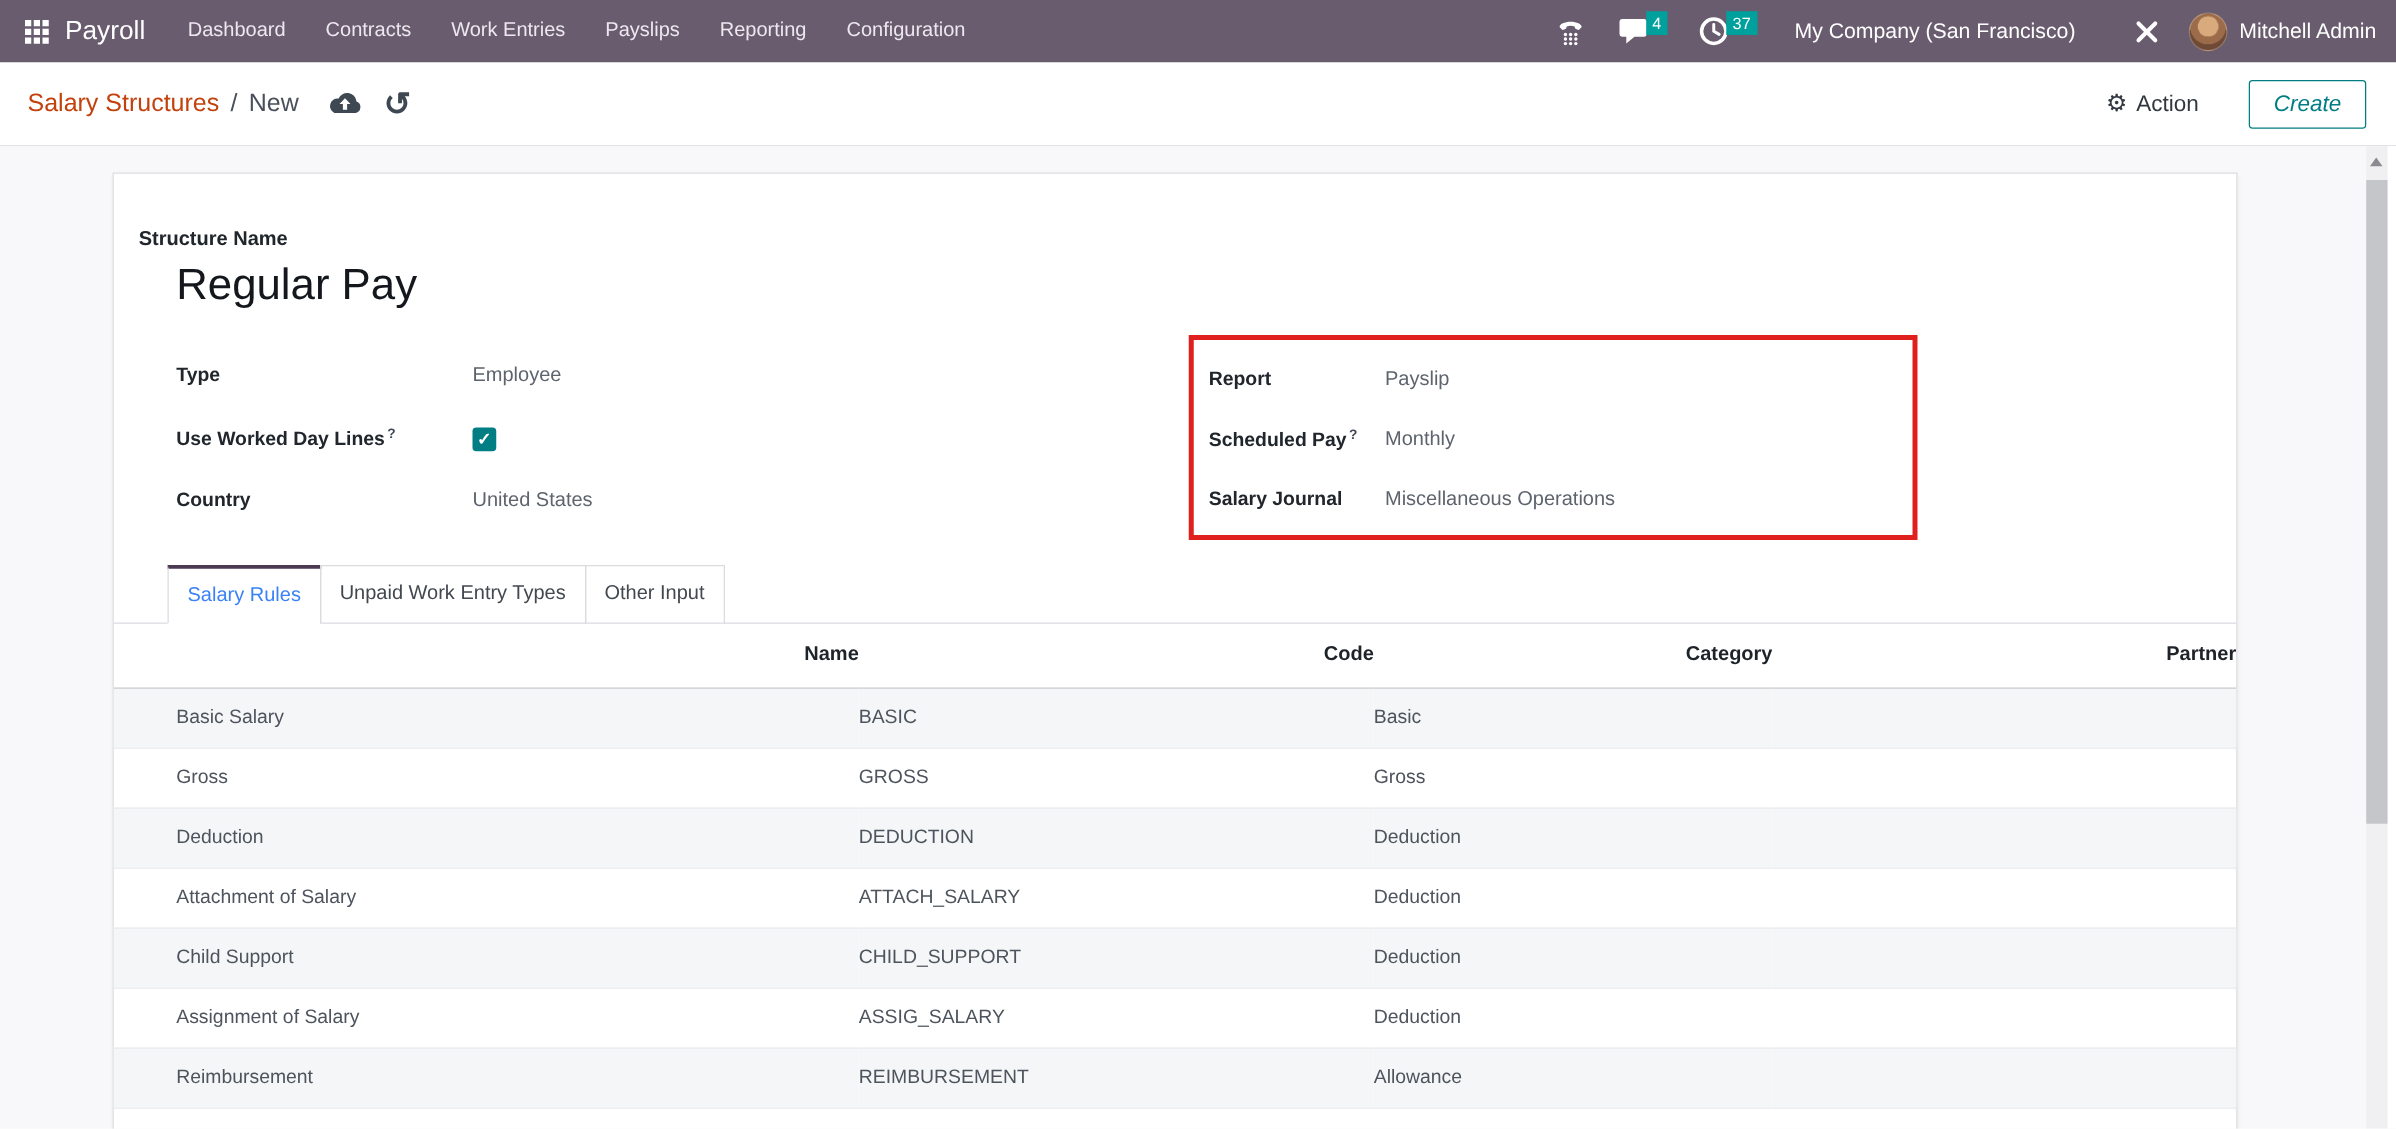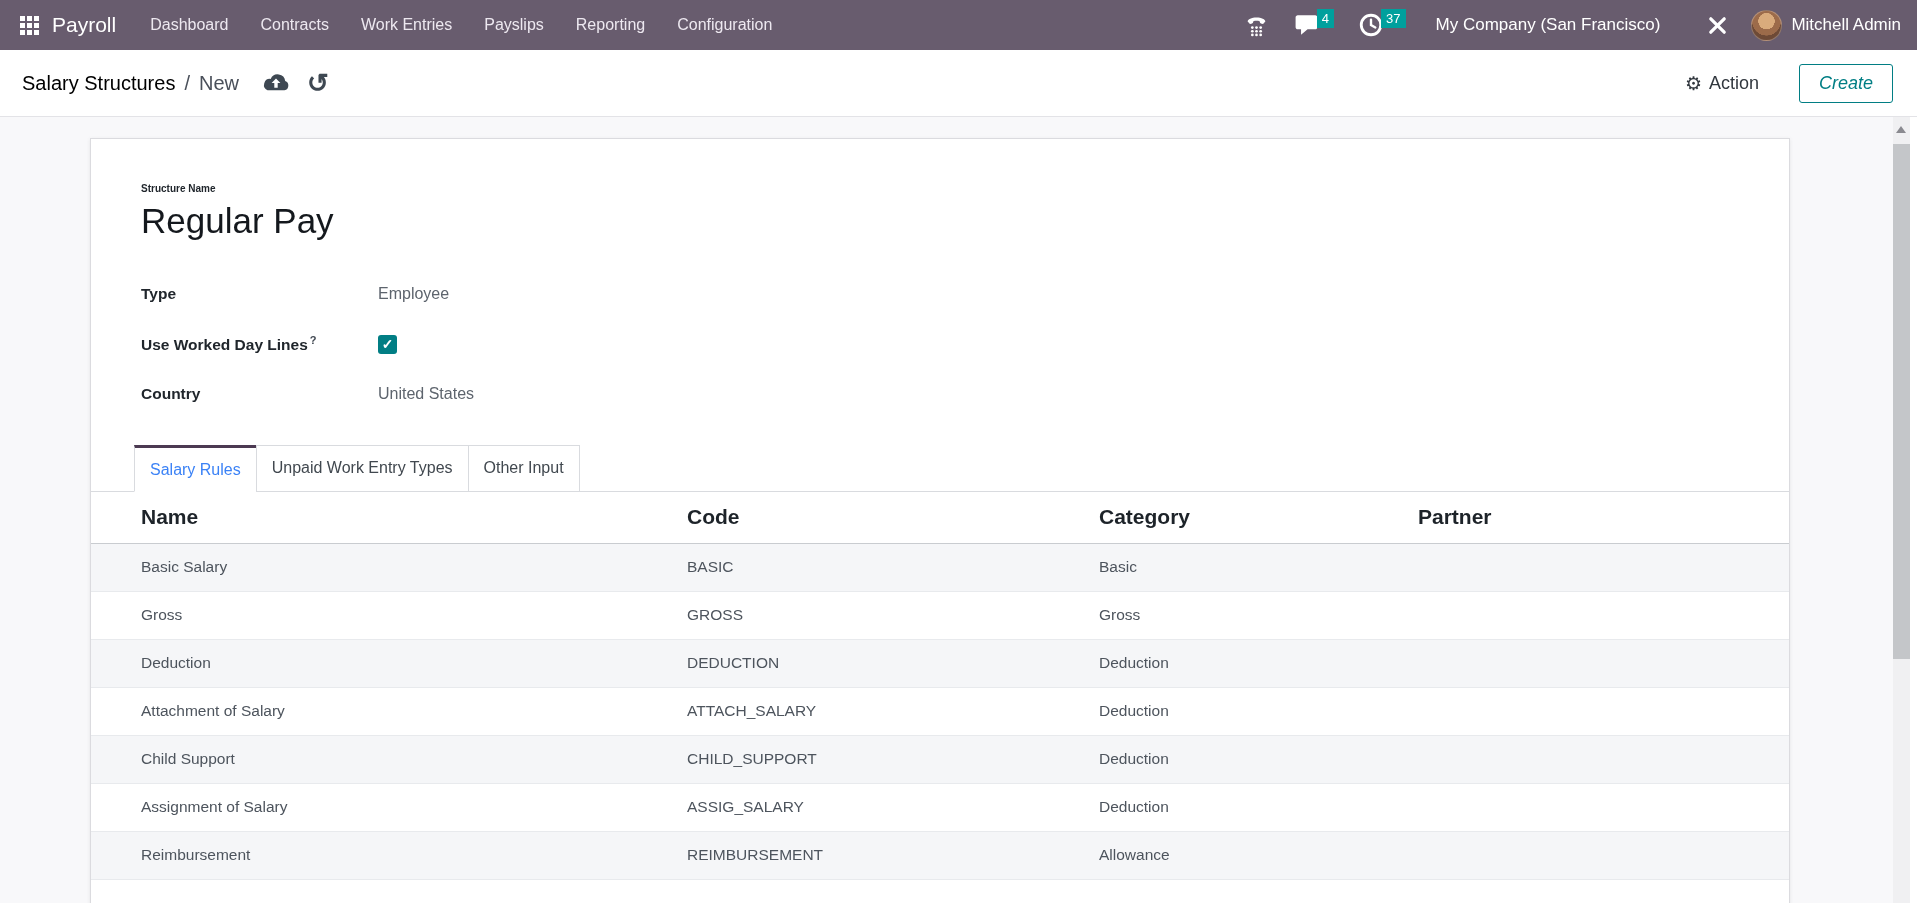--- a/index.html
+++ b/index.html
@@ -18,36 +18,36 @@
   .icon-wrap { position:relative; display:flex; align-items:center; margin-left:24px; cursor:pointer; }
   .badge { background:#00A09D; color:#fff; font-size:13px; height:19px; line-height:19px; padding:0 5px; margin:-14px 0 0 -3px; }
   .company-name { color:#fff; font-size:17px; margin-left:30px; cursor:pointer; white-space:nowrap; }
   .wrench-wrap { margin-left:46px; }
   .avatar { width:31px; height:31px; border-radius:50%; margin-left:22px; cursor:pointer;
             background:radial-gradient(circle at 50% 35%, #d9ab7c 0 34%, #9c6b4a 35% 60%, #6e4a36 61%); border:1px solid rgba(255,255,255,.25); }
   .user-name { color:#fff; font-size:17px; margin-left:9px; cursor:pointer; white-space:nowrap; }
 
   
   .control-panel { position:absolute; top:50px; left:0; width:1917px; height:67px; background:#fff; border-bottom:1px solid #E3E3E7; display:flex; align-items:center; padding:0 24px 0 22px; }
-  .bc-link { color:#000000; font-size:20px; cursor:pointer; }
+  .bc-link { color:#c2410c; font-size:20px; cursor:pointer; }
   .bc-sep { color:#4A505A; font-size:20px; margin:0 9px; }
   .bc-current { color:#4A505A; font-size:20px; }
   .cp-btn { background:none; border:none; cursor:pointer; display:flex; align-items:center; }
   .save-btn { margin-left:22px; }
   .discard-btn { margin-left:16px; font-size:26px; color:#3E4852; font-weight:bold; line-height:1; }
   .cp-spacer { flex:1; }
   .action-menu { display:flex; align-items:center; color:#32383F; font-size:18px; cursor:pointer; margin-right:40px; }
   .gear { font-size:19px; margin-right:7px; }
   .create-btn { background:#fff; border:1px solid #017E84; color:#017E84; font-size:18px; padding:8px 19px; border-radius:3px; cursor:pointer; font-family:inherit;font-style:italic; }
 
   
   .content { position:absolute; top:117px; left:0; right:0; bottom:0; background:#F8F8FA; }
   .sheet { position:absolute; left:90px; top:21px; width:1700px; height:1000px; background:#fff; border:1px solid #DBDBDF; box-shadow:0 1px 4px rgba(0,0,0,.08); }
   .sheet-inner { padding-top:44px; }
-  .field-title-label { margin-left:50px; font-size:10px; font-weight:bold; color:#20262C; }
+  .field-title-label { margin-left:20px; font-size:16px; font-weight:bold; color:#20262C; }
   .sheet-title { margin:5px 0 0 50px; font-size:35px; font-weight:400; color:#14181D; line-height:44px; }
 
   .fields-area { position:relative; margin-top:26px; height:162px; }
   .left-col { margin-left:50px; width:710px; }
   .frow { display:flex; align-items:center; height:50px; }
   .flabel { width:237px; font-size:15.5px; font-weight:bold; color:#20262C; }
   .flabel sup, .rlabel sup { font-size:11px; color:#3F4650; margin-left:2px; }
   .fvalue { font-size:16px; color:#5D646D; }
   .checkbox { width:19px; height:19px; background:#017E84; border-radius:3px; color:#fff; font-size:14px; font-weight:bold; display:flex; align-items:center; justify-content:center; cursor:pointer; }
 
@@ -56,21 +56,21 @@
   .rlabel { width:141px; font-size:15.5px; font-weight:bold; color:#20262C; }
 
   
   .tabs { margin-top:14px; display:flex; border-bottom:1px solid #D9DBDF; padding-left:43px; }
   .tab { height:47px; line-height:44px; padding:0 15px; font-size:16px; color:#41484F; cursor:pointer; border:1px solid transparent; margin-bottom:-1px; }
   .tab.active { background:#fff; border:1px solid #D9DBDF; border-top:3px solid #4C3A52; border-bottom:1px solid #fff; color:#3b82f6; }
   .tab.inactive { border:1px solid #D9DBDF; border-bottom:none; margin-left:-1px; }
 
   
   table.o-list { width:100%; border-collapse:collapse; table-layout:fixed; }
-  .o-list th { height:51px; text-align:left; font-size:21px; font-weight:bold; color:#1D2329; border-bottom:1px solid #C9CCD0; padding:0; }
+  .o-list th { height:51px; text-align:right; font-size:16px; font-weight:bold; color:#1D2329; border-bottom:1px solid #C9CCD0; padding:0; }
   .o-list th:first-child, .o-list td:first-child { padding-left:50px; }
   .o-list td { height:48px; font-size:15.5px; color:#4D545D; padding:0; }
   .o-list tbody tr { cursor:pointer; }
   .o-list tbody tr:nth-child(odd) { background:#F5F6F8; }
   .o-list tbody tr td { border-top:1px solid #E8EAED; }
   .o-list tbody tr:first-child td { border-top:none; }
 
   
   .right-strip { position:absolute; top:117px; right:0; bottom:0; width:7px; background:#fff; }
   .scrollbar { position:absolute; top:117px; right:7px; bottom:0; width:17px; background:#F0F0F2; }
@@ -186,20 +186,34 @@
               <span class="checkbox">
                   <span>✓</span>
                 </span>
             </div>
             <div class="frow">
               <span class="flabel"><span>Country</span></span>
               <span class="fvalue">United States</span>
             </div>
           </div>
 
+          <div class="red-box">
+            <div class="rrow">
+              <span class="rlabel"><span>Report</span></span>
+              <span class="fvalue">Payslip</span>
+            </div>
+            <div class="rrow">
+              <span class="rlabel"><span>Scheduled Pay</span><sup>?</sup></span>
+              <span class="fvalue">Monthly</span>
+            </div>
+            <div class="rrow">
+              <span class="rlabel"><span>Salary Journal</span></span>
+              <span class="fvalue">Miscellaneous Operations</span>
+            </div>
+          </div>
         </div>
 
         <div class="tabs">
           <div class="tab active">Salary Rules</div>
           <div class="tab inactive">Unpaid Work Entry Types</div>
           <div class="tab inactive">Other Input</div>
         </div>
 
         <table class="o-list">
           <colgroup>

